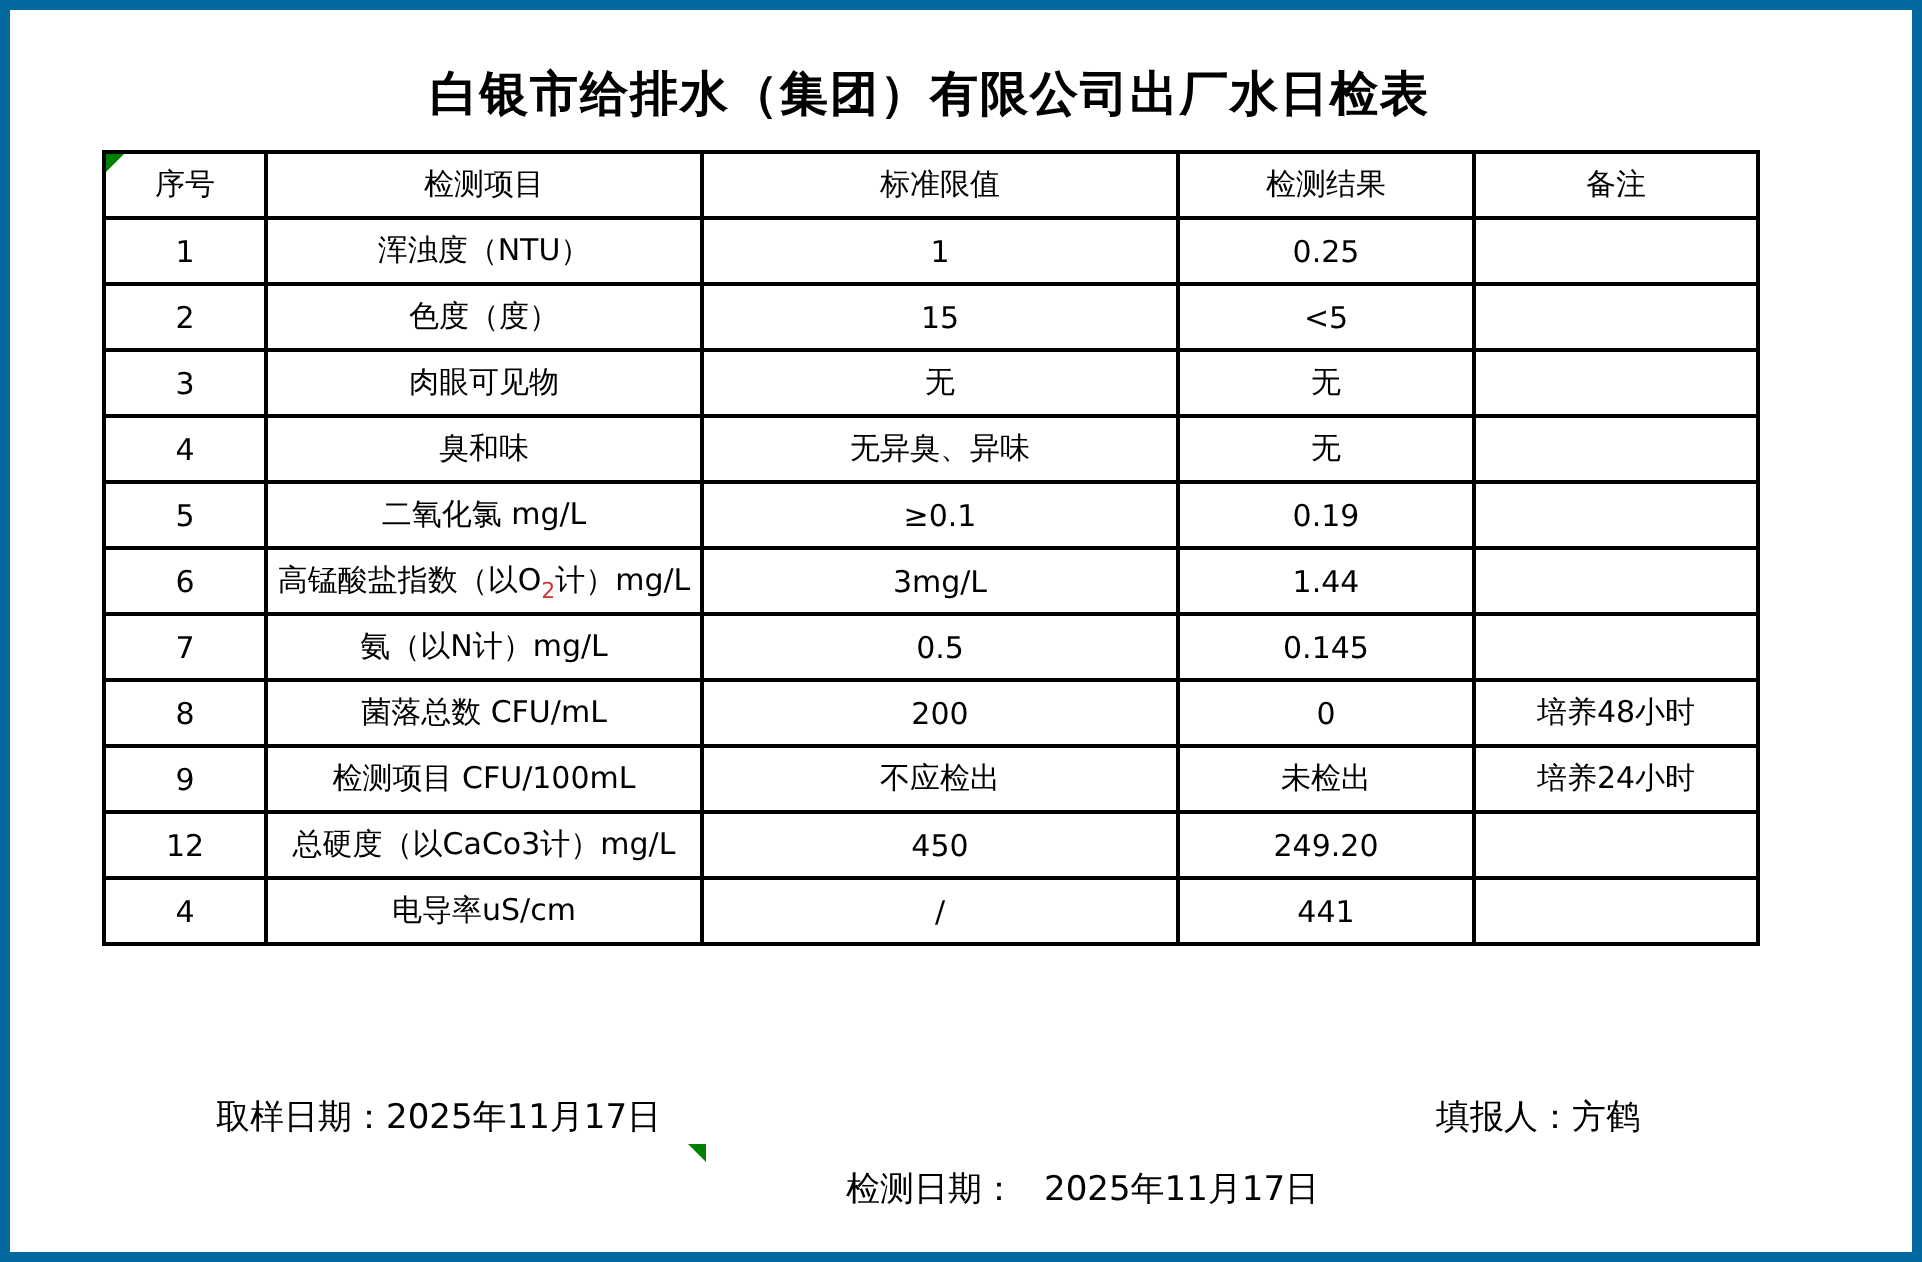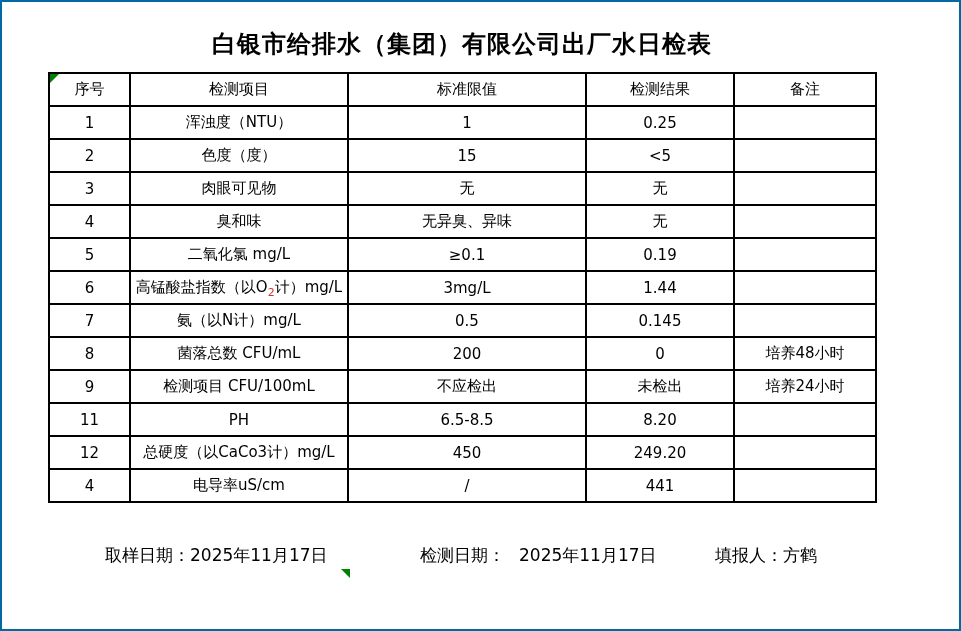--- a/index.html
+++ b/index.html
@@ -6,21 +6,21 @@
   html, body { background: #ffffff; }
   body {
     font-family: "DejaVu Sans", "Liberation Sans", sans-serif;
     color: #000000;
   }
   .page {
     position: relative;
     width: 961px;
     height: 631px;
     background: #ffffff;
-    border: 2px solid #0369a1;
+    border: 5px solid #0369a1;
     overflow: hidden;
   }
   .title {
     position: absolute;
     top: 26px;
     left: 0;
     width: 920px;
     text-align: center;
     font-size: 24px;
     font-weight: bold;
@@ -72,21 +72,21 @@
   .footer {
     position: absolute;
     top: 542px;
     left: 0;
     width: 961px;
     height: 24px;
     font-size: 17px;
   }
   .footer .fgroup { position: absolute; white-space: nowrap; }
   .f-sample { left: 103px; }
-  .f-test   { left: 418px; }
+  .f-test   { left: 418px; margin-top: 36px; }
   .f-report { left: 693px; margin-left: 20px; }
   .f-test .fval { margin-left: 14px; }
 </style>
 </head>
 <body>
 
 <div class="page">
 
   <div class="title">白银市给排水（集团）有限公司出厂水日检表</div>
 
@@ -176,27 +176,20 @@
           <td>培养48小时</td>
         </tr>
         <tr>
           <td>9</td>
           <td>检测项目 CFU/100mL</td>
           <td>不应检出</td>
           <td>未检出</td>
           <td>培养24小时</td>
         </tr>
         <tr>
-          <td>11</td>
-          <td>PH</td>
-          <td>6.5-8.5</td>
-          <td>8.20</td>
-          <td></td>
-        </tr>
-        <tr>
           <td>12</td>
           <td>总硬度（以CaCo3计）mg/L</td>
           <td>450</td>
           <td>249.20</td>
           <td></td>
         </tr>
         <tr>
           <td>4</td>
           <td>电导率uS/cm</td>
           <td>/</td>

